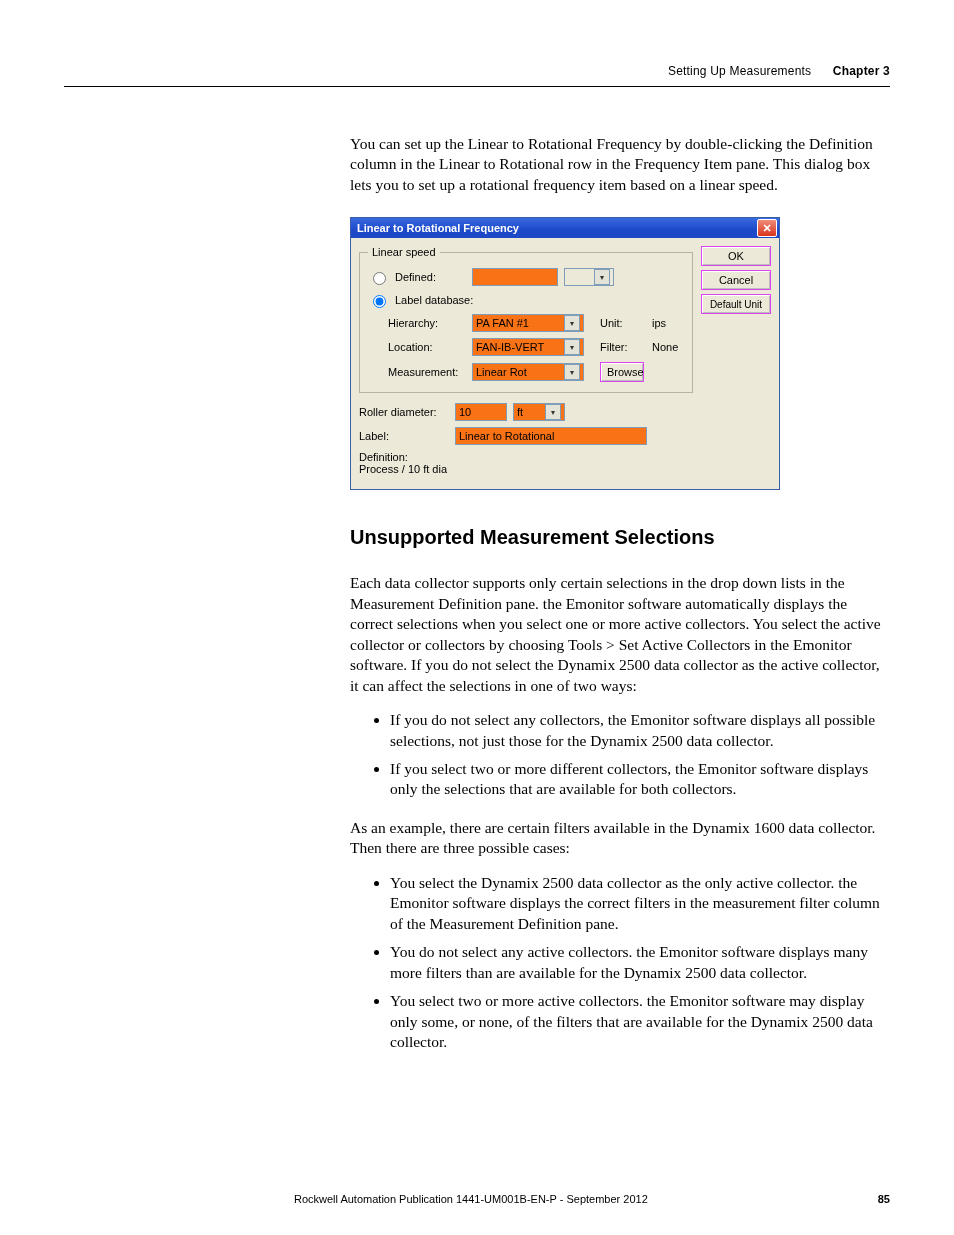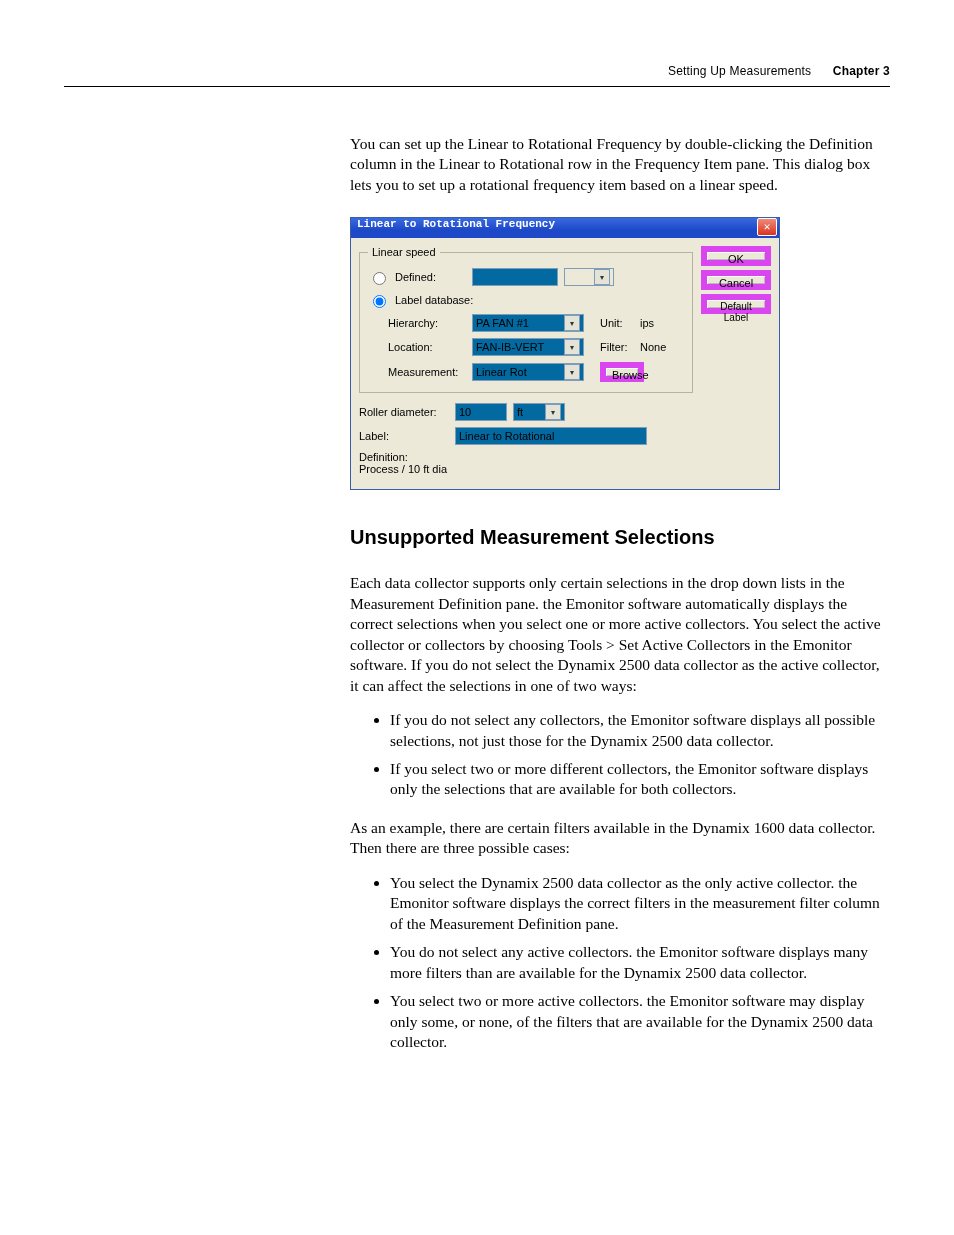--- a/index.html
+++ b/index.html
@@ -52,48 +52,47 @@
     width: 428px;
     border: 1px solid #3a5ea8;
     font-family: "Tahoma", Arial, sans-serif;
     font-size: 11px;
     color: #000;
     background: #ece9d8;
     margin-bottom: 36px;
   }
   .titlebar {
     display: flex;
-    align-items: flex-start;
+    align-items: center;
     justify-content: space-between;
     height: 20px;
     padding: 0 2px 0 6px;
     background: linear-gradient(#3a6ae0, #1d49c9 60%, #1d49c9);
     color: #fff;
     font-weight: 700;
     font-size: 11px;
-    font-family: Liberation Mono, monospace;
   }
   .close-box {
     width: 18px; height: 16px;
     background: linear-gradient(#f08b7a, #d9341e);
     border: 1px solid #fff;
     border-radius: 2px;
     display:flex; align-items:center; justify-content:center;
     color:#fff; font-weight:700; font-size:11px; line-height:1;
   }
   .dlg-body {
     display: flex;
     padding: 8px 8px 14px 8px;
     gap: 8px;
   }
   .dlg-main { flex: 1; }
   .dlg-btns { width: 70px; display:flex; flex-direction:column; gap:4px; }
   .winbtn {
     height: 20px;
-    border: 6px solid #d946ef;
+    border: 1px solid #d946ef;
     background: #ece9d8;
     font: 11px Tahoma, Arial, sans-serif;
     box-shadow: inset 1px 1px 0 #fff, inset -1px -1px 0 #bbb;
     cursor: default;
   }
 
   fieldset.gbox {
     border: 1px solid #b7b3a3;
     margin: 0 0 10px 0;
     padding: 4px 8px 10px 8px;
@@ -102,38 +101,38 @@
     padding: 0 4px;
     font: 11px Tahoma, Arial, sans-serif;
   }
   .radio-row, .field-row {
     display:flex; align-items:center; gap:6px;
     margin-top:6px;
   }
   .field-row .lab { width: 78px; }
   .combo, .txt {
     border: 1px solid #7f9db9;
-    background:#0369a1;
+    background:#f97316;
     height:18px;
     font: 11px Tahoma, Arial, sans-serif;
     padding: 0 3px;
     box-sizing: border-box;
   }
   .combo { width: 112px; display:flex; align-items:center; justify-content:space-between; }
   .combo[aria-disabled="true"] { background:#ece9d8; color:#888; }
   .combo .chev {
     width:14px; height:14px;
     border:1px solid #7f9db9;
     background:#e3e3d7;
     display:flex;align-items:center;justify-content:center;
     font-size:8px; color:#333;
   }
   .txt { width:52px; }
   .txt.wide { width:192px; }
-  .pair-right { margin-left:10px; display:flex; align-items:center; gap:6px; }
+  .pair-right { margin-left:10px; display:flex; align-items:center; gap:18px; }
   .pair-right .k { width:34px; }
 
   .lower-rows .field-row .lab { width:90px; }
 
   
   .h2 {
     font-family: Arial, Helvetica, sans-serif;
     font-weight: 700;
     font-size: 20px;
     margin: 0 0 24px 0;
@@ -256,21 +255,21 @@
             <div class="field-row" style="display:block">
               <div class="lab" style="width:auto">Definition:</div>
               <div>Process / 10 ft dia</div>
             </div>
           </div>
         </div>
 
         <div class="dlg-btns">
           <button class="winbtn">OK</button>
           <button class="winbtn">Cancel</button>
-          <button class="winbtn" style="font-size:10px">Default Label</button>
+          <button class="winbtn" style="font-size:10px">Default Unit</button>
         </div>
       </div>
     </div>
 
     <h2 class="h2">Unsupported Measurement Selections</h2>
 
     <p class="body-p">Each data collector supports only certain selections in the drop down lists in the Measurement Definition pane. the Emonitor software automatically displays the correct selections when you select one or more active collectors. You select the active collector or collectors by choosing Tools &gt; Set Active Collectors in the Emonitor software. If you do not select the Dynamix 2500 data collector as the active collector, it can affect the selections in one of two ways:</p>
 
     <ul class="doclist">
       <li>If you do not select any collectors, the Emonitor software displays all possible selections, not just those for the Dynamix 2500 data collector.</li>
@@ -280,13 +279,18 @@
     <p class="body-p">As an example, there are certain filters available in the Dynamix 1600 data collector. Then there are three possible cases:</p>
 
     <ul class="doclist">
       <li>You select the Dynamix 2500 data collector as the only active collector. the Emonitor software displays the correct filters in the measurement filter column of the Measurement Definition pane.</li>
       <li>You do not select any active collectors. the Emonitor software displays many more filters than are available for the Dynamix 2500 data collector.</li>
       <li>You select two or more active collectors. the Emonitor software may display only some, or none, of the filters that are available for the Dynamix 2500 data collector.</li>
     </ul>
 
   </div>
 
+  <div class="footer">
+    <span></span>
+    <span style="flex:1; text-align:center;">Rockwell Automation Publication 1441-UM001B-EN-P - September 2012</span>
+    <span class="pg">85</span>
+  </div>
 </div>
 
 </body></html>

